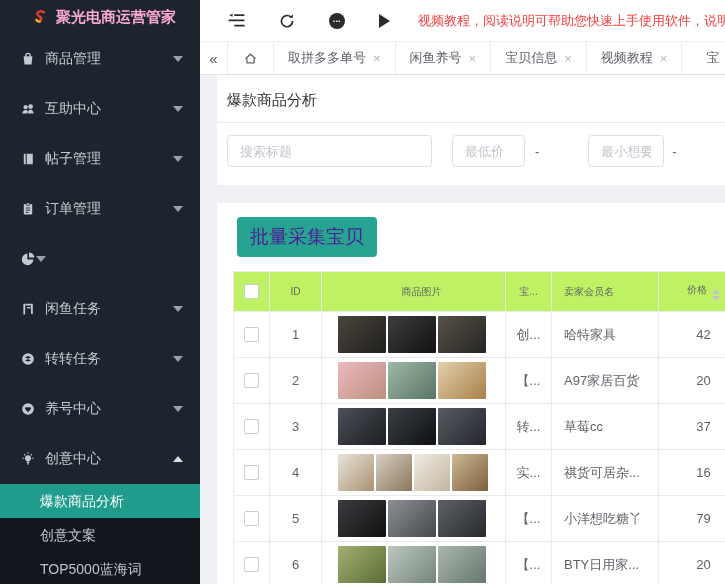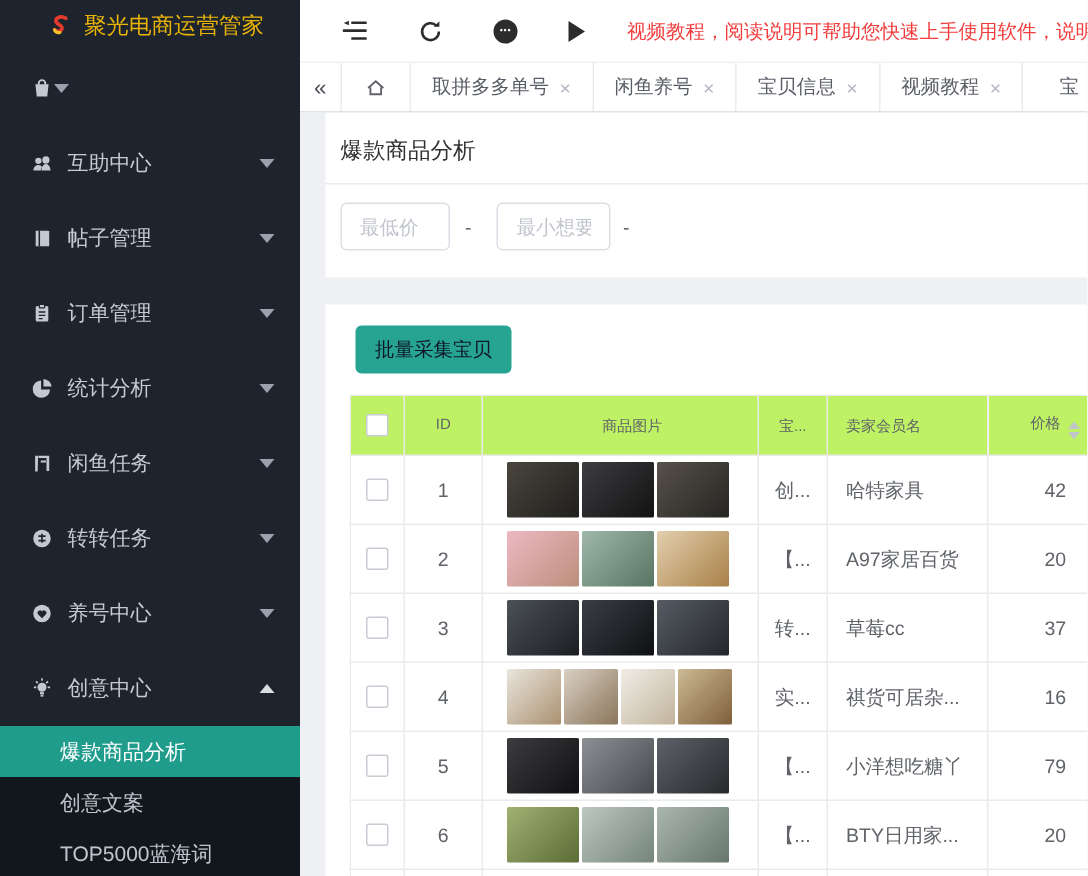--- a/index.html
+++ b/index.html
@@ -4,21 +4,21 @@
 <style>
   * { margin:0; padding:0; box-sizing:border-box; }
   html,body { width:725px; height:584px; overflow:hidden; background:#fff;
     font-family:"Liberation Sans", sans-serif; }
   body { position:relative; }
 
   
   .sidebar { position:absolute; left:0; top:0; width:200px; height:584px;
     background:#1e242d; display:flex; flex-direction:column; z-index:5; }
   .logo-row { height:34px; display:flex; align-items:center; padding-left:32px; gap:7px; flex:none; }
-  .logo-title { color:#eab308; font-size:15px; font-weight:normal; white-space:nowrap; }
+  .logo-title { color:#f9a8d4; font-size:15px; font-weight:bold; white-space:nowrap; }
   .menu { flex:none; }
   .menu-item { height:50px; display:flex; align-items:center; padding:0 17px 0 20px;
     color:#c6cad2; font-size:14px; cursor:pointer; }
   .mi-icon { width:16px; height:16px; display:flex; align-items:center; justify-content:center; flex:none; }
   .mi-label { margin-left:9px; flex:1; white-space:nowrap; }
   .mi-arrow { width:0; height:0; border-left:5px solid transparent; border-right:5px solid transparent;
     border-top:6px solid #9ba1ac; }
   .mi-arrow.up { border-top:none; border-bottom:6px solid #d9dce1; }
   .submenu { flex:1; background:#12161d; }
   .sub-item { height:34px; line-height:34px; padding-left:40px; color:#c0c4cc;
@@ -55,26 +55,26 @@
   .content { flex:1; padding-left:17px; display:flex; flex-direction:column; overflow:hidden; }
   .panel { background:#fff; }
   .page-title { padding:16px 10px 12px; font-size:15px; color:#303133; border-bottom:1px solid #e8eaec; }
   .filters { display:flex; align-items:center; padding:12px 10px 18px; }
   .inp { height:32px; border:1px solid #dcdfe6; border-radius:4px; padding:0 12px;
     font-size:13px; color:#606266; outline:none; background:#fff; }
   .inp::placeholder { color:#c0c4cc; }
   .inp-search { width:205px; margin-right:20px; }
   .inp-min { width:73px; }
   .inp-max { width:73px; }
-  .inp-want { width:76px; margin-left:7px; }
+  .inp-want { width:76px; margin-left:39px; }
   .dash { color:#606266; font-size:13px; margin:0 10px; }
   .dash2 { margin:0 0 0 8px; }
 
   .panel-bottom { margin-top:18px; flex:1; padding:14px 0 0 16px; overflow:hidden; }
-  .collect-btn { margin-left:4px; background:#27a392; color:#0f172a; font-size:13px;
+  .collect-btn { margin-left:4px; background:#27a392; color:#4c1d95; font-size:19px;
     padding:7px 13px; border-radius:4px; border:none; cursor:pointer; white-space:nowrap; }
   .grid-wrap { margin-top:14px; overflow:hidden; }
   table { border-collapse:collapse; table-layout:fixed; width:515px; }
   th, td { border:1px solid #e9eaec; overflow:hidden; white-space:nowrap; }
   thead th { background:#bef264; height:40px; font-weight:normal; color:#5f6368; font-size:10px; }
   th.col-image { text-align:center; padding-left:16px; }
   th.col-seller { text-align:left; padding-left:12px; }
   tbody td { height:46px; font-size:13px; color:#5f6368; }
   .c-id, .c-title, .c-price { text-align:center; }
   .c-seller { text-align:left; padding-left:12px; }
@@ -104,20 +104,21 @@
     <span class="logo-title">聚光电商运营管家</span>
   </div>
   <div class="menu">
   <div class="menu-item">
     <span class="mi-icon">
           <svg viewBox="0 0 16 16" width="16" height="16">
             <path d="M3.6 5.2h8.8l-.9 8.2H4.5z" fill="#c3c8d1"></path>
             <path d="M5.8 5.5V4.6a2.2 2.2 0 014.4 0v.9" fill="none" stroke="#c3c8d1" stroke-width="1.3"></path>
           </svg>
         </span>
+    <span class="mi-label">商品管理</span>
     <span class="mi-arrow"></span>
   </div>
 
   <div class="menu-item">
     <span class="mi-icon">
           <svg viewBox="0 0 16 16" width="16" height="16" fill="#c3c8d1">
             <circle cx="5.6" cy="6.2" r="2.1"></circle>
             <circle cx="10.6" cy="5.6" r="2.4"></circle>
             <path d="M2.2 12.6c.2-2.2 1.6-3.6 3.4-3.6 1 0 1.9.5 2.5 1.3a4.6 4.6 0 00-1 2.3z"></path>
             <path d="M7.6 12.6c.2-2.6 1.5-4.2 3-4.2s2.9 1.6 3.1 4.2z"></path>
@@ -150,21 +151,20 @@
     <span class="mi-arrow"></span>
   </div>
 
   <div class="menu-item">
     <span class="mi-icon">
           <svg viewBox="0 0 16 16" width="16" height="16" fill="#c3c8d1">
             <path d="M7.4 2.6a5.8 5.8 0 106 6h-6z"></path>
             <path d="M9 1.6a5.8 5.8 0 015.4 5H9z"></path>
           </svg>
         </span>
-    <span class="mi-label">统计分析</span>
     <span class="mi-arrow"></span>
   </div>
 
   <div class="menu-item">
     <span class="mi-icon">
           <svg viewBox="0 0 16 16" width="16" height="16" fill="#c3c8d1">
             <path d="M3.4 2.8h2l-.3 10.6h-1.7z"></path>
             <path d="M5.6 2.8h7.2v10.2h-1.8V4.4H5.6z"></path>
             <path d="M7.2 6h3.4v1.4H7.2z"></path>
           </svg>
@@ -279,20 +279,21 @@
 
   </span>
 </span>
   </div>
 
   <div class="content">
 
     <div class="panel">
       <div class="page-title">爆款商品分析</div>
       <div class="filters">
+        <input class="inp inp-search" placeholder="搜索标题" style="">
         <input class="inp inp-min" placeholder="最低价" style="">
         <span class="dash">-</span>
         <input class="inp inp-want" placeholder="最小想要" style="">
         <span class="dash dash2">-</span>
       </div>
     </div>
 
     <div class="panel panel-bottom">
       <button class="collect-btn">批量采集宝贝</button>
       <div class="grid-wrap">

